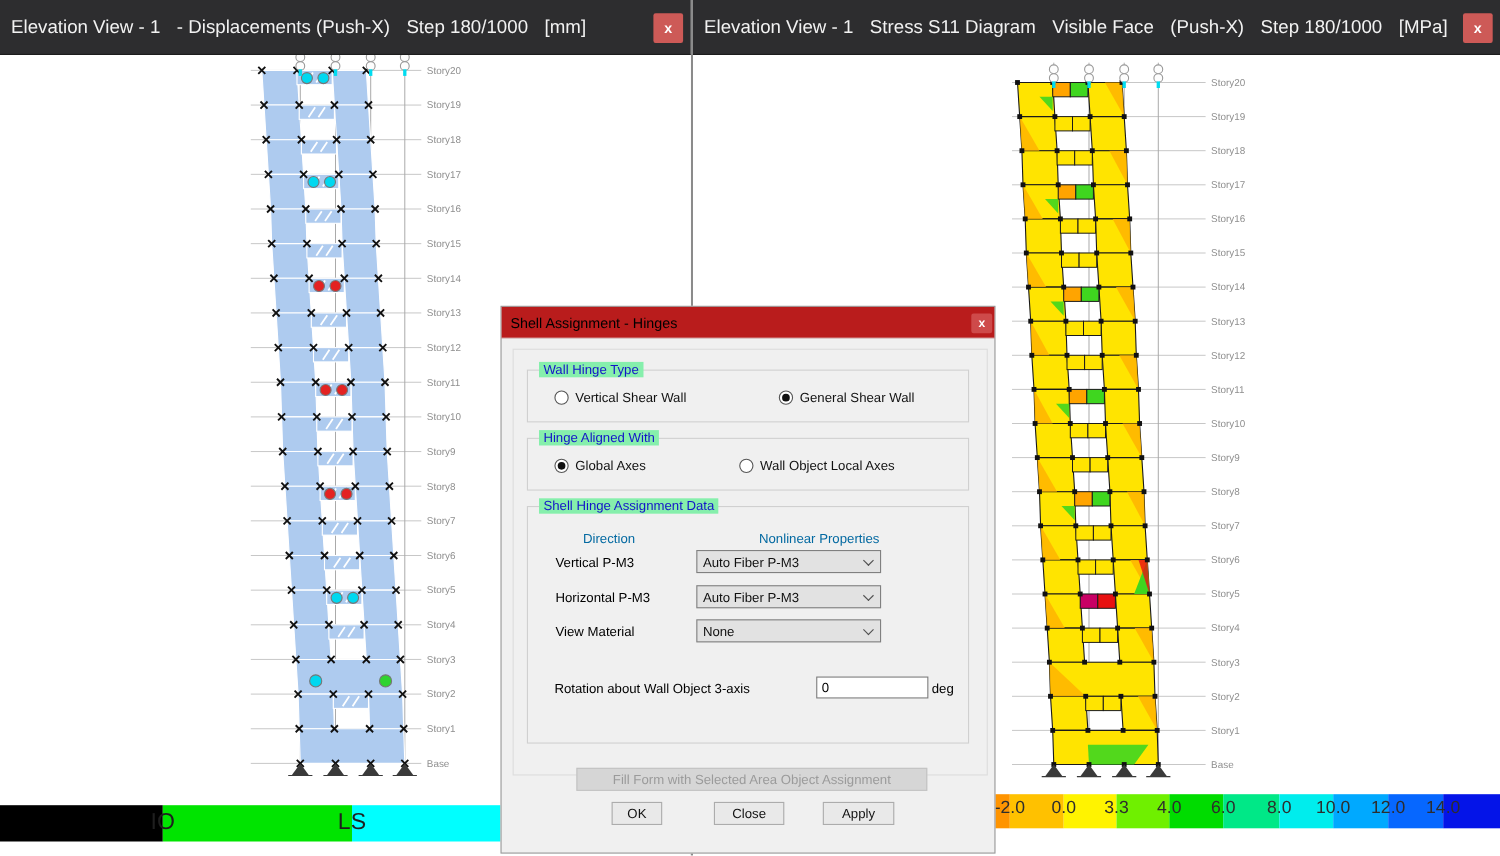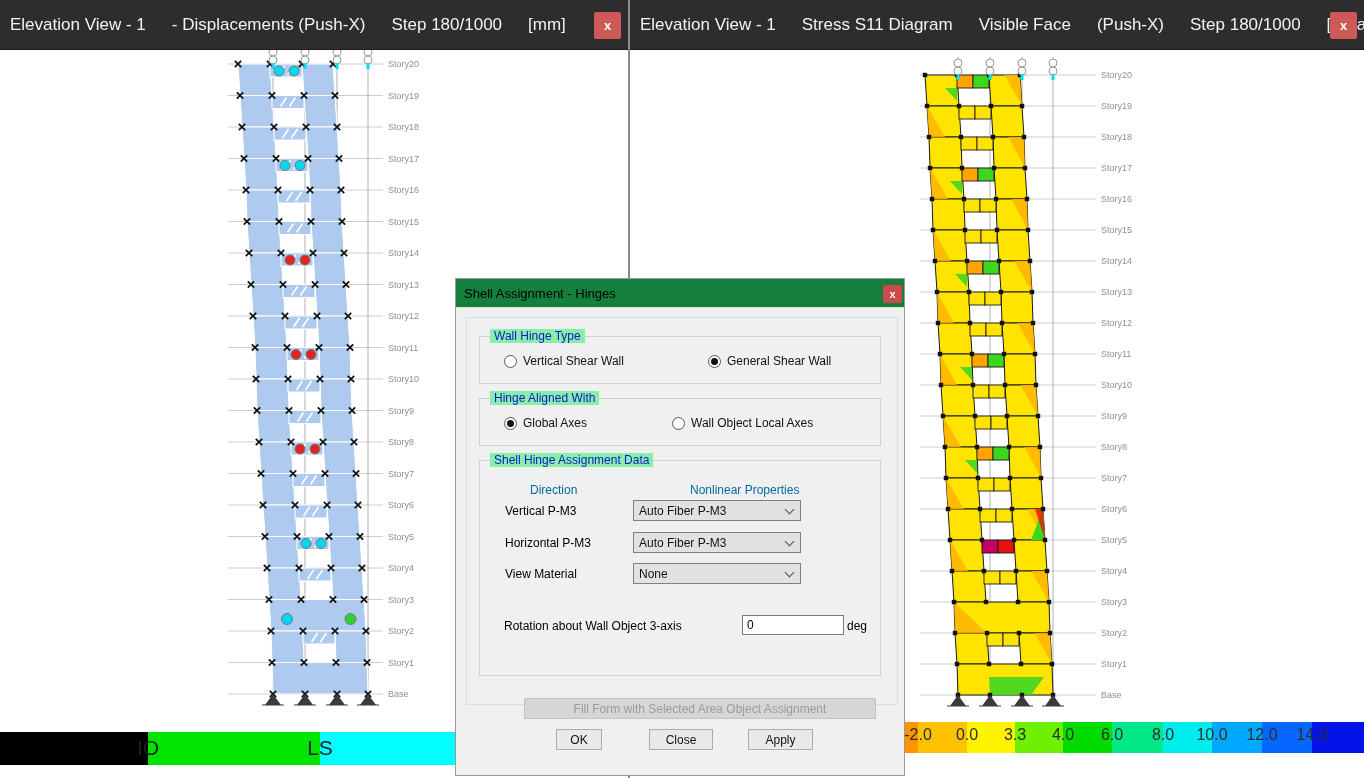--- a/index.html
+++ b/index.html
@@ -1,38 +1,38 @@
 <!DOCTYPE html>
 <html><head>
 <meta charset="utf-8">
 <style>
   html,body{margin:0;padding:0;background:#fff;font-family:"Liberation Sans",sans-serif;}
   #screen{position:relative;width:1364px;height:778px;overflow:hidden;background:#fff;}
   
   .titlebar{position:absolute;top:0;height:50px;background:#2d2d2f;color:#f2f2f2;
     display:flex;align-items:center;font-size:17px;box-sizing:border-box;border-bottom:1px solid #1c1c1c;}
-  .titlebar .tp{margin-left:26px;white-space:nowrap;}
+  .titlebar .tp{margin-left:15px;white-space:nowrap;}
   .titlebar .tp:first-child{margin-left:10px;}
   .closebtn{position:absolute;right:7px;top:12px;width:27px;height:27px;background:#cd5a57;color:#fff;
     font-weight:bold;font-size:13px;display:flex;align-items:center;justify-content:center;border-radius:2px;cursor:default;}
   
   .pane-svg{position:absolute;top:50px;background:#fff;}
   #divider{position:absolute;left:628px;top:0;width:2px;height:778px;background:#8b8b8b;}
   
   .legend{position:absolute;display:flex;z-index:2;}
   .legend .seg{height:100%;}
   .legend .lbl{position:absolute;transform:translateX(-50%);}
   #legend-left{left:0;top:732px;width:455px;height:33px;}
   #legend-left .lbl{top:4px;font-size:21px;color:#1f1f1f;}
   #legend-right{left:900px;top:722px;width:464px;height:31px;}
   #legend-right .lbl{top:4px;font-size:16px;color:#2d2d2d;}
   
   #dialog{position:absolute;left:455px;top:278px;width:450px;height:498px;background:#f0f0f0;
     border:1px solid #9a9a9a;box-sizing:border-box;z-index:10;font-size:12px;color:#111;}
-  #dialog .dtitle{position:absolute;left:0;top:0;right:0;height:28px;background:#15803d;border-bottom:1px solid #e3e3e3;
+  #dialog .dtitle{position:absolute;left:0;top:0;right:0;height:28px;background:#b91c1c;border-bottom:1px solid #e3e3e3;
     display:flex;align-items:center;font-size:13px;color:#000;padding-left:8px;}
   #dialog .dclose{position:absolute;right:2px;top:6px;width:19px;height:18px;background:#ce4a4a;color:#fff;
     font-size:11px;font-weight:bold;display:flex;align-items:center;justify-content:center;border-radius:2px;}
   .outer-frame{position:absolute;left:10px;top:38px;width:430px;height:386px;border:1px solid #dcdcdc;background:#f0f0f0;}
   .groupbox{position:absolute;border:1px solid #d0d0d0;background:#f0f0f0;}
   .groupbox .gb-label{position:absolute;top:-8px;left:10px;background:#86efac;padding:0 4px;color:#1414c8;}
   #gb1{left:23px;top:57px;width:400px;height:46px;}
   #gb2{left:23px;top:119px;width:400px;height:46px;}
   #gb3{left:23px;top:181px;width:400px;height:214px;}
   .radio-row{position:absolute;display:flex;align-items:center;height:16px;}
@@ -43,21 +43,21 @@
   .fld-label{position:absolute;color:#000;}
   .combo{position:absolute;width:168px;height:21px;background:#e2e2e2;border:1px solid #808080;box-sizing:border-box;
     display:flex;align-items:center;padding-left:5px;}
   .combo .combo-arrow{position:absolute;right:6px;top:5px;width:8px;height:8px;}
   .combo .combo-arrow::after{content:"";position:absolute;left:0;top:0;width:6px;height:6px;
     border-right:1.6px solid #505050;border-bottom:1.6px solid #505050;transform:rotate(45deg);}
   #rotation-input{position:absolute;left:286px;top:336px;width:96px;height:18px;border:1px solid #7a7a7a;
     font-family:"Liberation Sans",sans-serif;font-size:12px;padding:0 0 0 4px;background:#fff;}
   .btn{position:absolute;background:#e9e9e9;border:1px solid #acacac;font-family:"Liberation Sans",sans-serif;
     font-size:12px;color:#111;height:21px;box-sizing:border-box;}
-  #btn-fillform{left:68px;top:419px;width:352px;background:#d6d6d6;border:1px solid #c2c2c2;color:#9b9b9b;}
+  #btn-fillform{left:68px;top:419px;width:319px;background:#d6d6d6;border:1px solid #c2c2c2;color:#9b9b9b;}
   #btn-ok{left:100px;top:450px;width:46px;}
   #btn-close{left:193px;top:450px;width:64px;}
   #btn-apply{left:292px;top:450px;width:65px;}
 </style>
 </head>
 <body>
 
 <div id="screen">
 
   <div class="titlebar" style="left:0;width:628px;">

